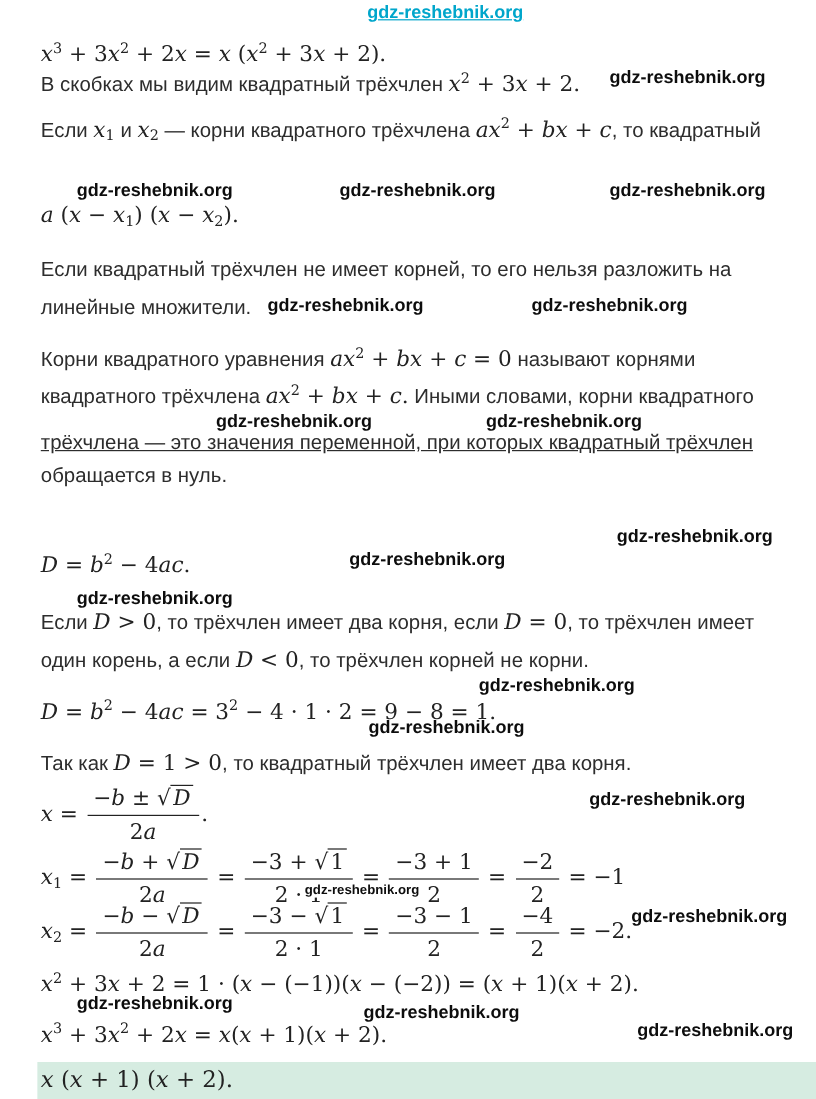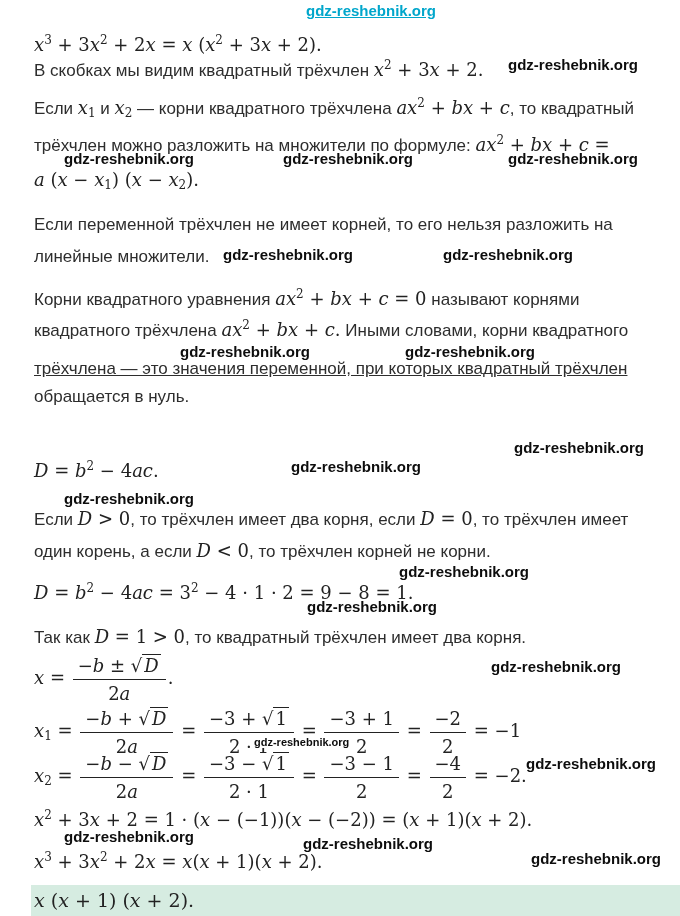--- a/index.html
+++ b/index.html
@@ -44,23 +44,22 @@
 </style>
 </head>
 <body>
 
 <div class="page">
   <div class="site-header">gdz-reshebnik.org</div>
   <div id="content">
       <div class="line" style="top: 29px;"><span class="math var">x</span><span class="math sup">3</span><span class="math"> + 3</span><span class="math var">x</span><span class="math sup">2</span><span class="math"> + 2</span><span class="math var">x</span><span class="math"> = </span><span class="math var">x</span><span class="math"> (</span><span class="math var">x</span><span class="math sup">2</span><span class="math"> + 3</span><span class="math var">x</span><span class="math"> + 2).</span></div>
       <div class="line" style="top: 54px;"><span class="rtext">В скобках мы видим квадратный трёхчлен </span><span class="math var">x</span><span class="math sup">2</span><span class="math"> + 3</span><span class="math var">x</span><span class="math"> + 2.</span></div>
       <div class="line" style="top: 92px;"><span class="rtext">Если </span><span class="math var">x</span><span class="math sub">1</span><span class="rtext"> и </span><span class="math var">x</span><span class="math sub">2</span><span class="rtext"> — корни квадратного трёхчлена </span><span class="math var">ax</span><span class="math sup">2</span><span class="math"> + </span><span class="math var">bx</span><span class="math"> + </span><span class="math var">c</span><span class="rtext">, то квадратный</span></div>
-      <div class="line" style="top: 129px;"><span class="rtext">трёхчлен можно разложить на множители по формуле: </span><span class="math var">ax</span><span class="math sup">2</span><span class="math"> + </span><span class="math var">bx</span><span class="math"> + </span><span class="math var">c</span><span class="math"> =</span></div>
       <div class="line" style="top: 168px;"><span class="math var">a</span><span class="math"> (</span><span class="math var">x</span><span class="math"> − </span><span class="math var">x</span><span class="math sub">1</span><span class="math">) (</span><span class="math var">x</span><span class="math"> − </span><span class="math var">x</span><span class="math sub">2</span><span class="math">).</span></div>
-      <div class="line" style="top: 213px;"><span class="rtext">Если переменной трёхчлен не имеет корней, то его нельзя разложить на</span></div>
+      <div class="line" style="top: 213px;"><span class="rtext">Если квадратный трёхчлен не имеет корней, то его нельзя разложить на</span></div>
       <div class="line" style="top: 245px;"><span class="rtext">линейные множители.</span></div>
       <div class="line" style="top: 283px;"><span class="rtext">Корни квадратного уравнения </span><span class="math var">ax</span><span class="math sup">2</span><span class="math"> + </span><span class="math var">bx</span><span class="math"> + </span><span class="math var">c</span><span class="math"> = 0</span><span class="rtext"> называют корнями</span></div>
       <div class="line" style="top: 314px;"><span class="rtext">квадратного трёхчлена </span><span class="math var">ax</span><span class="math sup">2</span><span class="math"> + </span><span class="math var">bx</span><span class="math"> + </span><span class="math var">c</span><span class="math">.</span><span class="rtext"> Иными словами, корни квадратного</span></div>
       <div class="line" style="top: 357px; text-decoration: underline;"><span class="rtext">трёхчлена — это значения переменной, при которых квадратный трёхчлен</span></div>
       <div class="line" style="top: 385px;"><span class="rtext">обращается в нуль.</span></div>
       <div class="line" style="top: 455px;"><span class="math var">D</span><span class="math"> = </span><span class="math var">b</span><span class="math sup">2</span><span class="math"> − 4</span><span class="math var">ac</span><span class="math">.</span></div>
       <div class="line" style="top: 507px;"><span class="rtext">Если </span><span class="math var">D</span><span class="math"> &gt; 0</span><span class="rtext">, то трёхчлен имеет два корня, если </span><span class="math var">D</span><span class="math"> = 0</span><span class="rtext">, то трёхчлен имеет</span></div>
       <div class="line" style="top: 539px;"><span class="rtext">один корень, а если </span><span class="math var">D</span><span class="math"> &lt; 0</span><span class="rtext">, то трёхчлен корней не корни.</span></div>
       <div class="line" style="top: 577px;"><span class="math var">D</span><span class="math"> = </span><span class="math var">b</span><span class="math sup">2</span><span class="math"> − 4</span><span class="math var">ac</span><span class="math"> = 3</span><span class="math sup">2</span><span class="math"> − 4 · 1 · 2 = 9 − 8 = 1.</span></div>
       <div class="line" style="top: 625px;"><span class="rtext">Так как </span><span class="math var">D</span><span class="math"> = 1 &gt; 0</span><span class="rtext">, то квадратный трёхчлен имеет два корня.</span></div>

